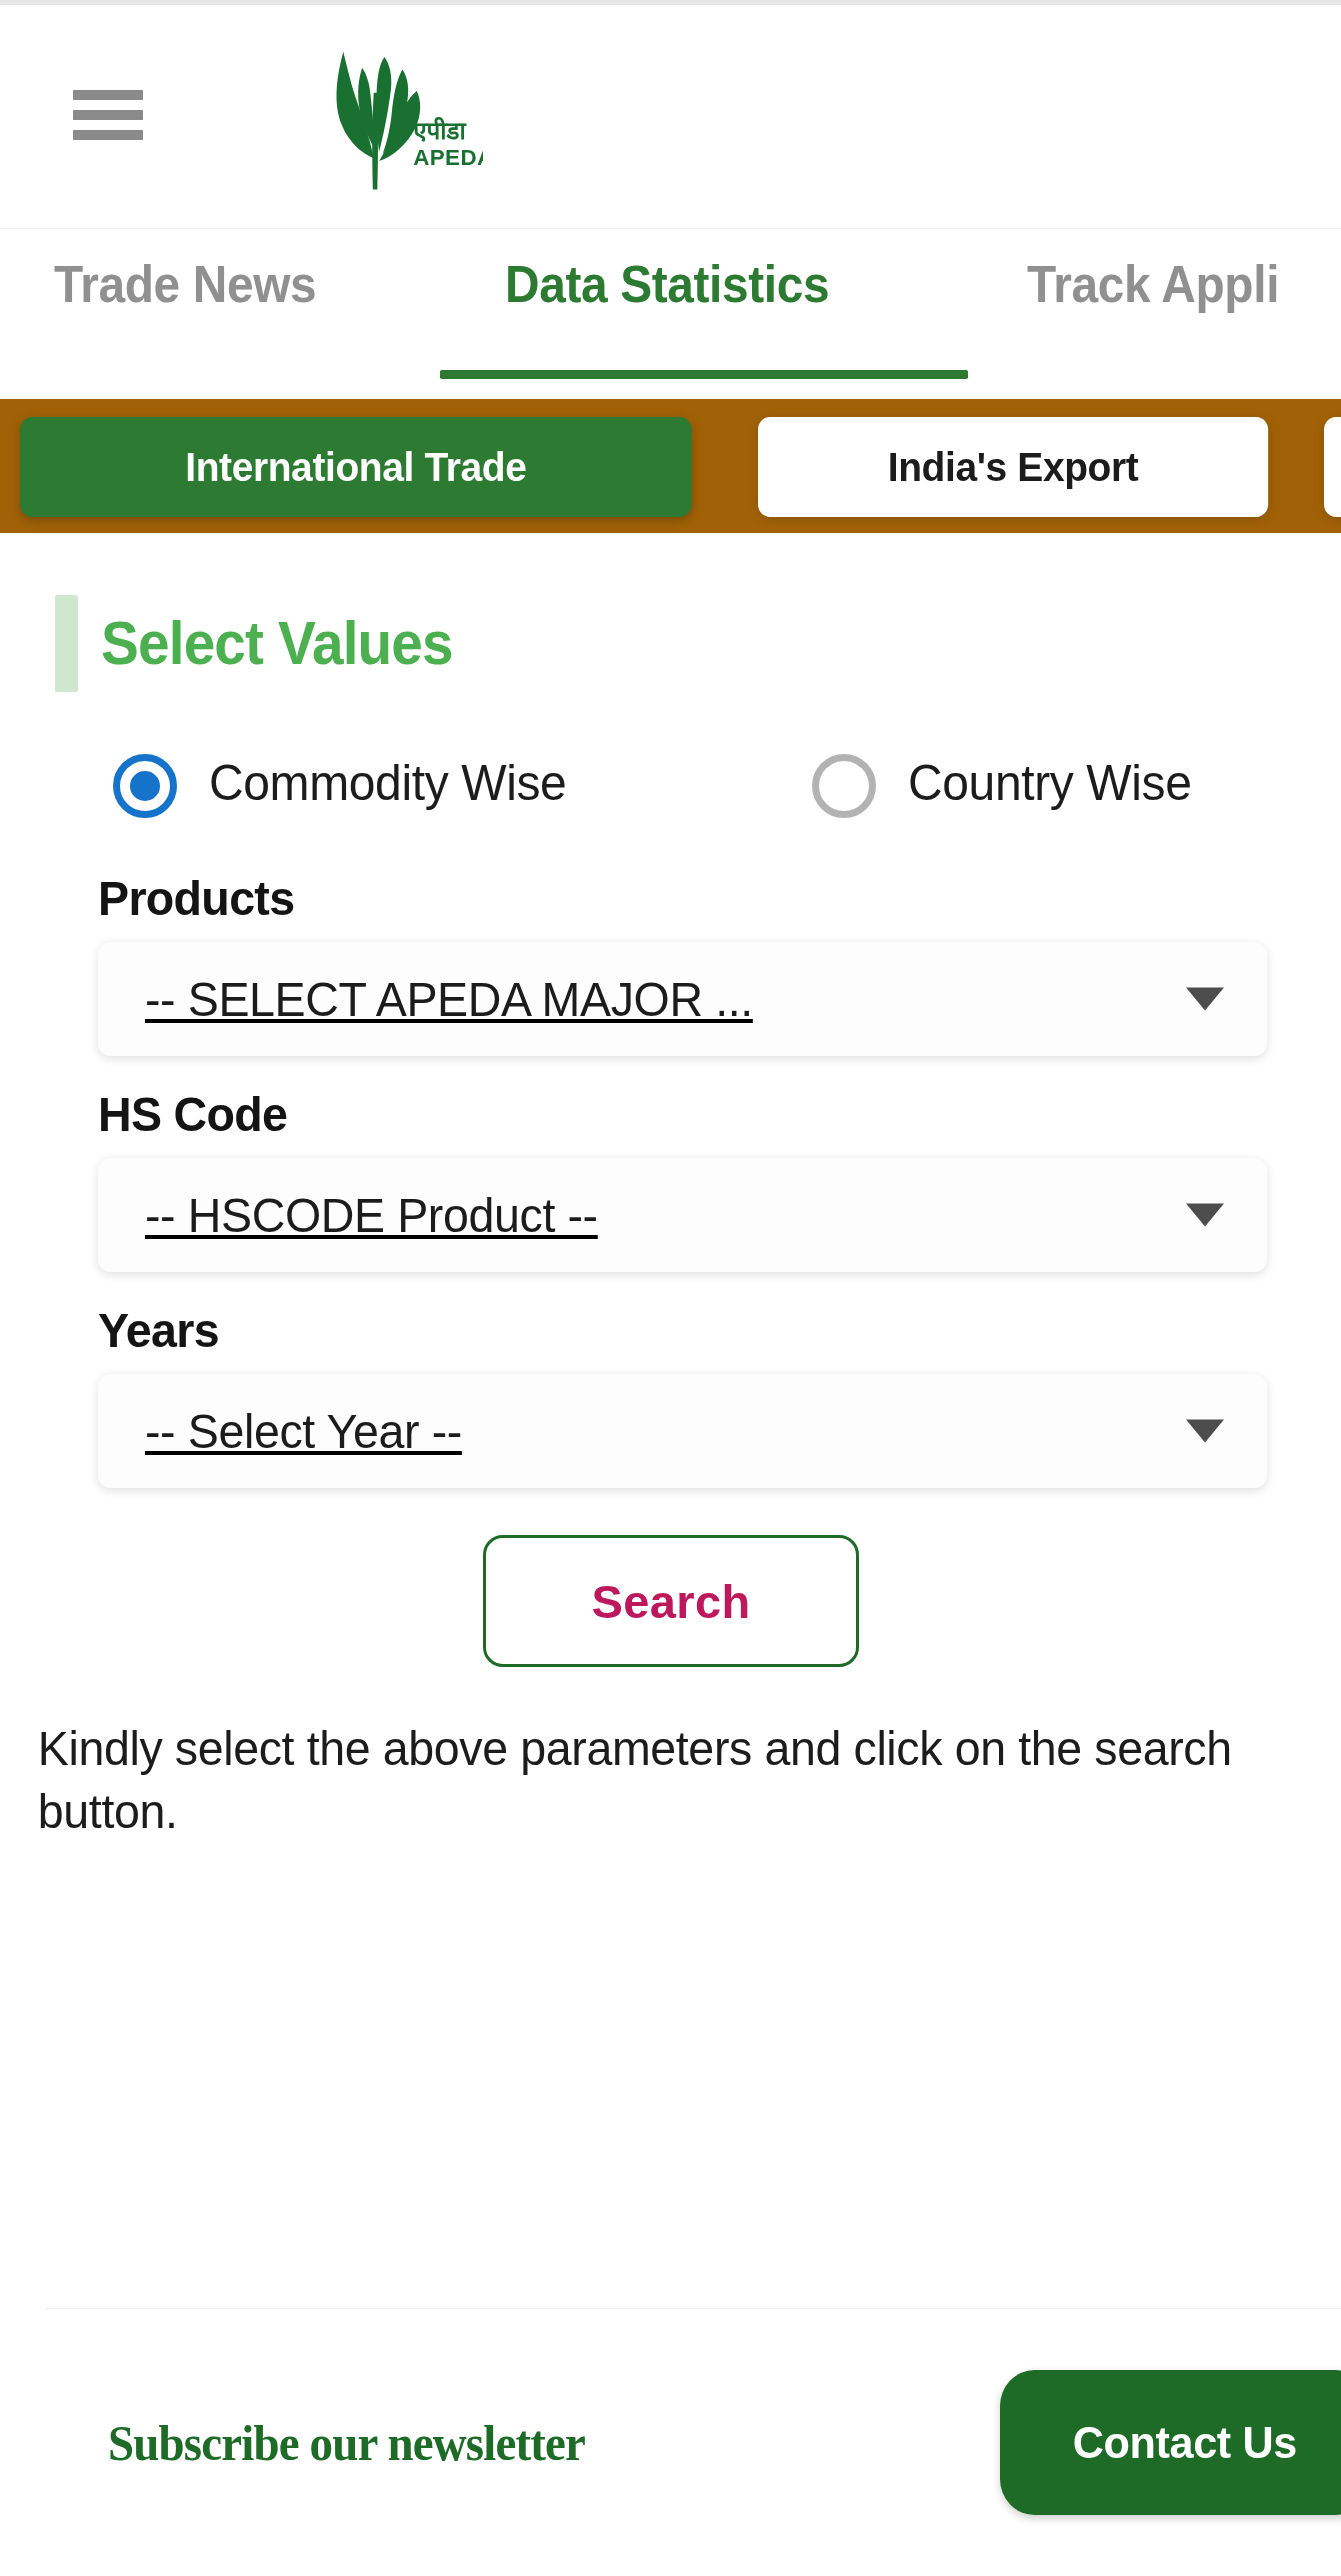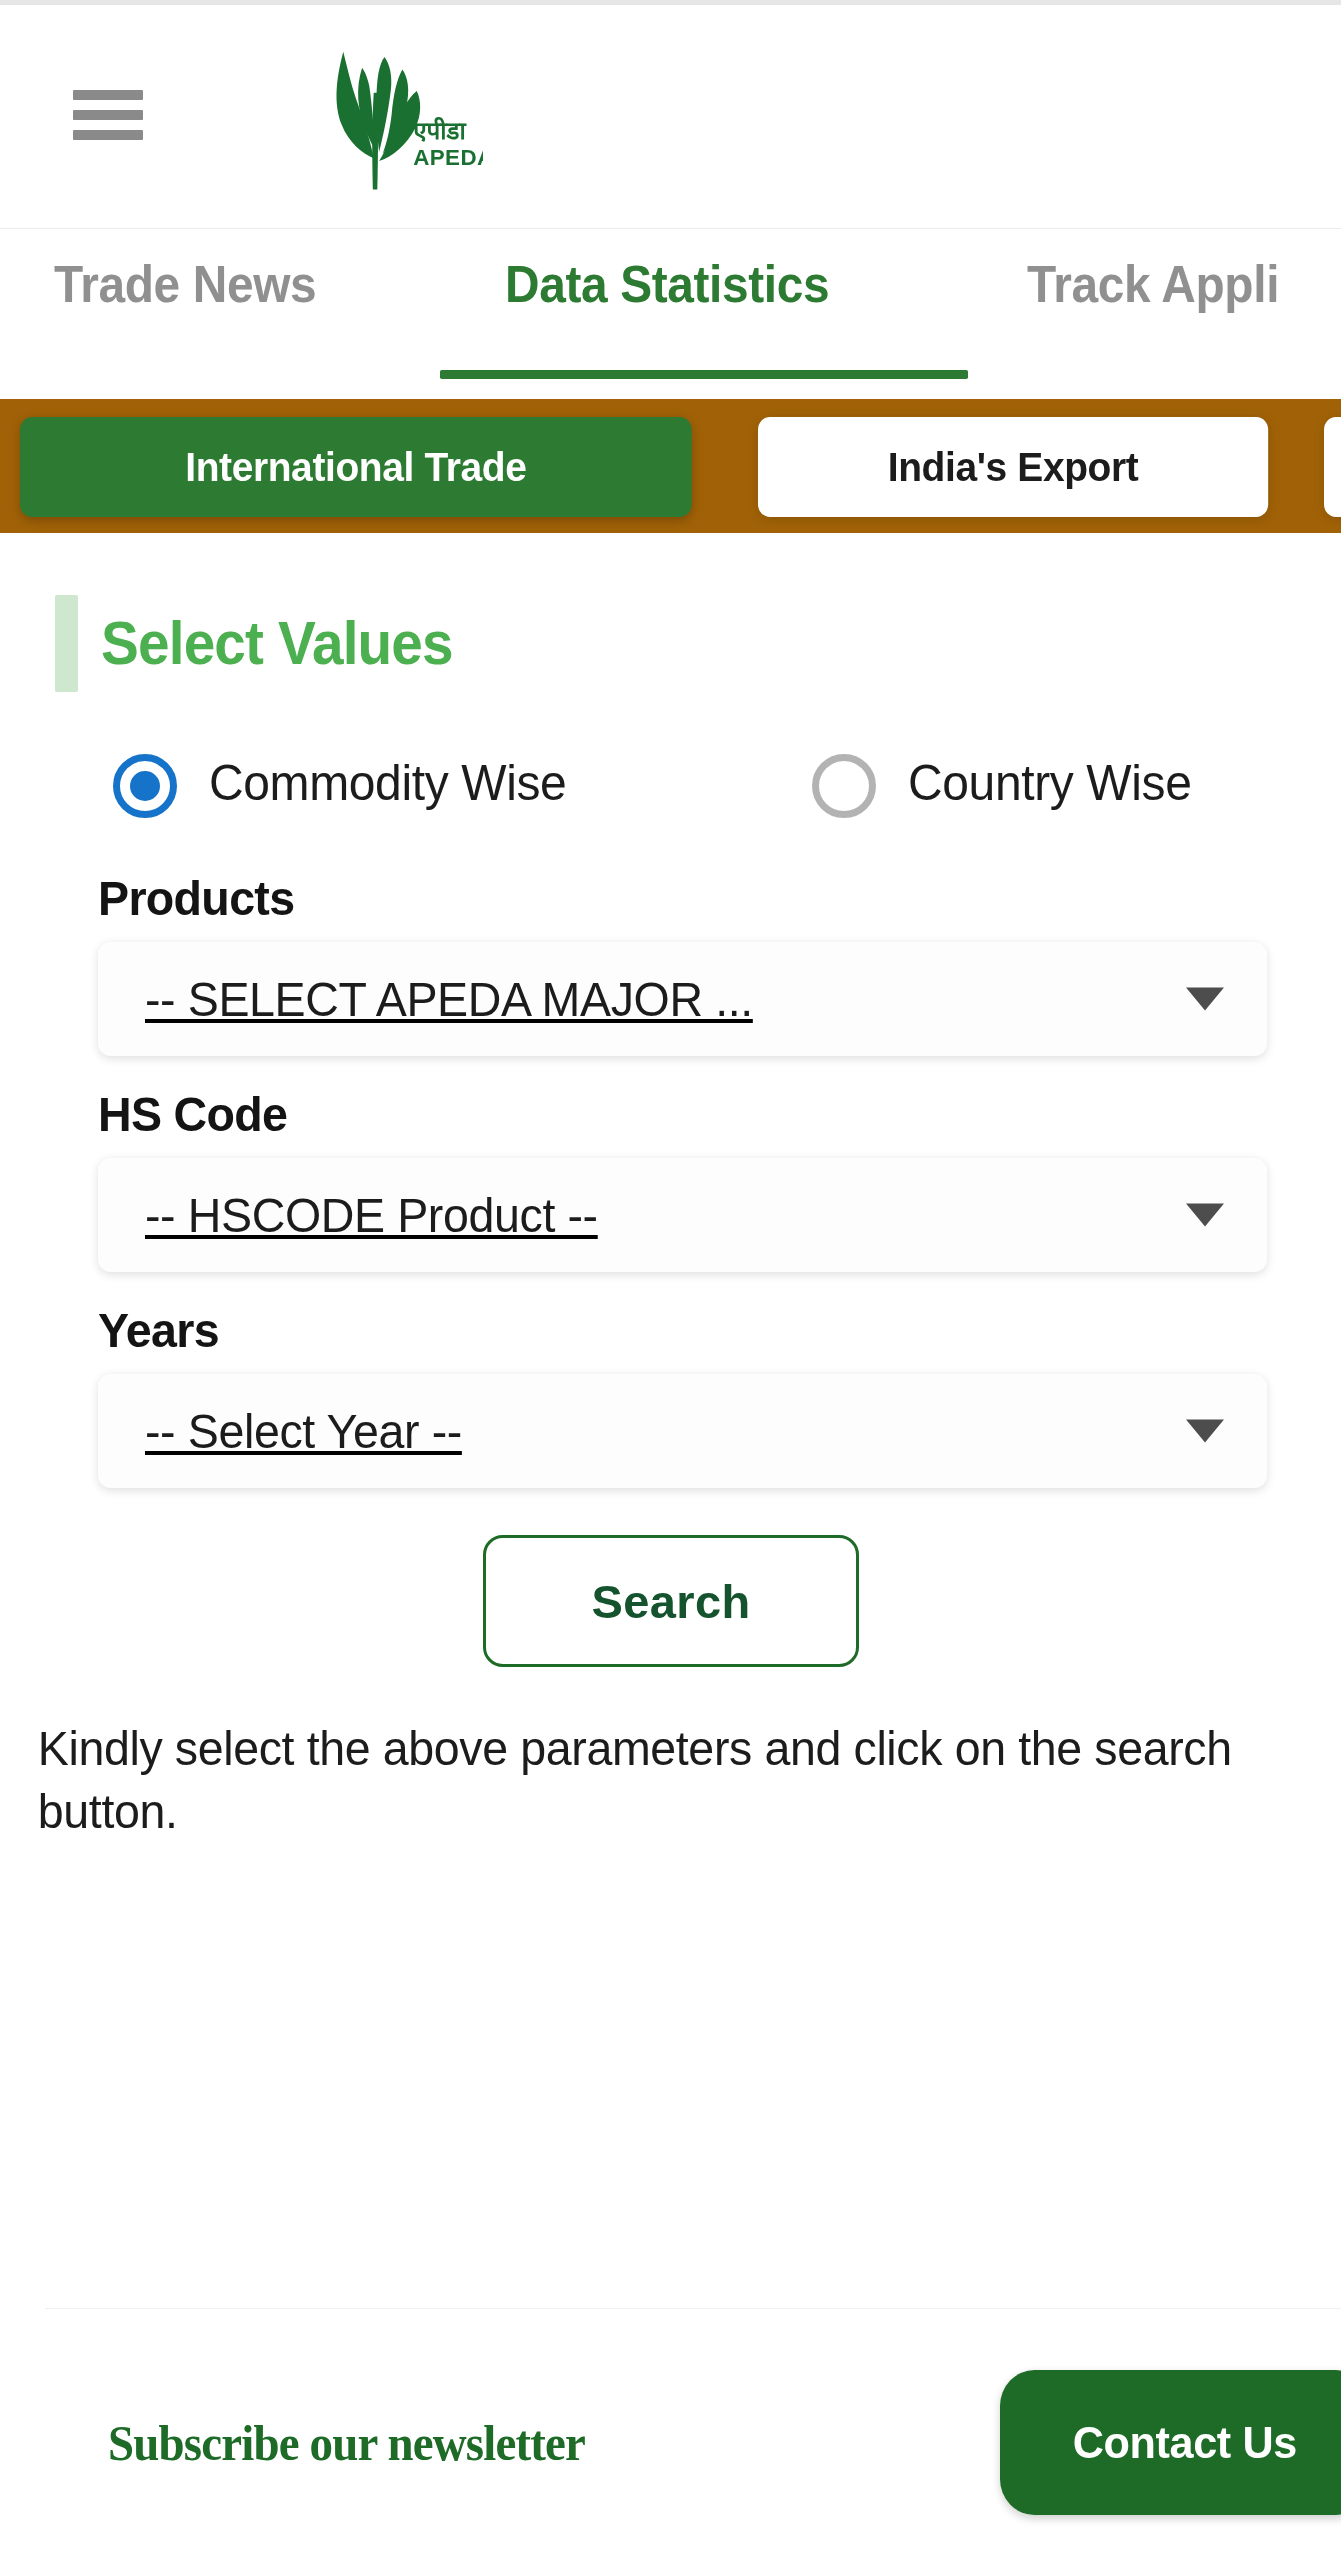--- a/index.html
+++ b/index.html
@@ -253,21 +253,21 @@
     margin-top: 47px;
     display: flex;
     justify-content: center;
   }
   .search-btn {
     width: 376px;
     height: 132px;
     border: 3.6px solid #1d6b26;
     border-radius: 19.7px;
     background: #ffffff;
-    color: #14532d;
+    color: #be185d;
     font-size: 47px;
     font-weight: 700;
     letter-spacing: 0.4px;
     display: flex;
     align-items: center;
     justify-content: center;
     cursor: pointer;
     font-family: "Liberation Sans", sans-serif;
   }
 

